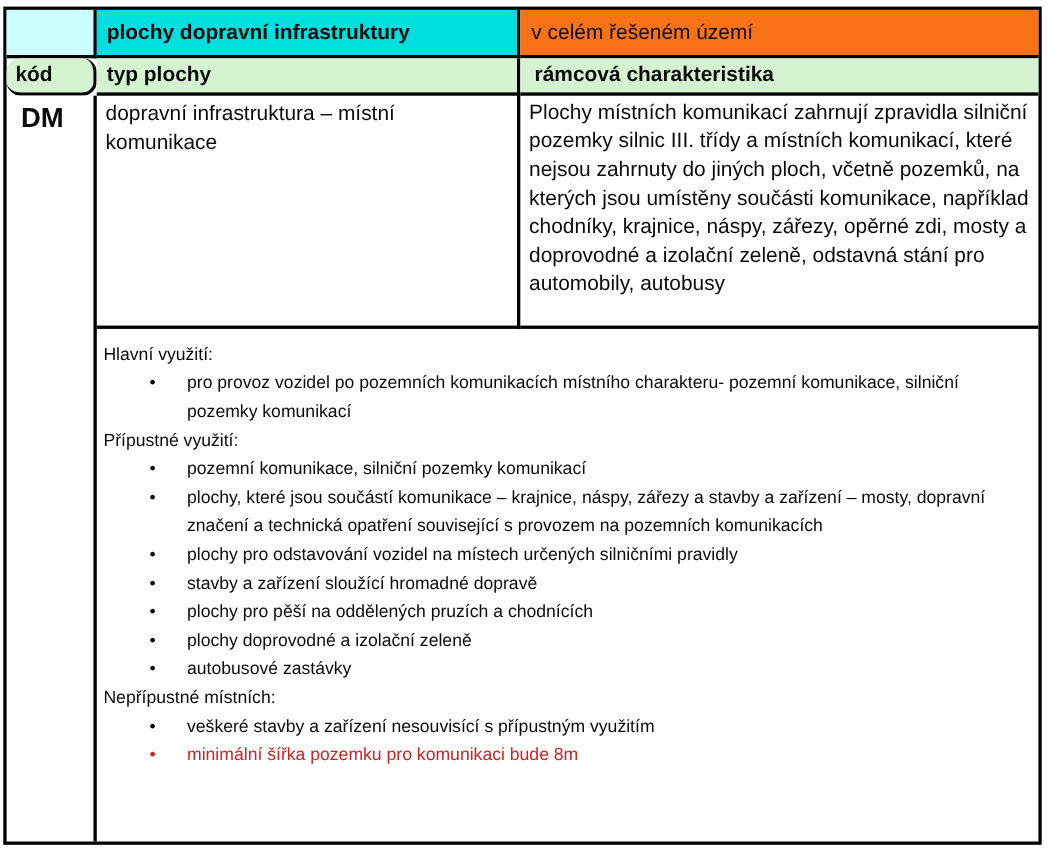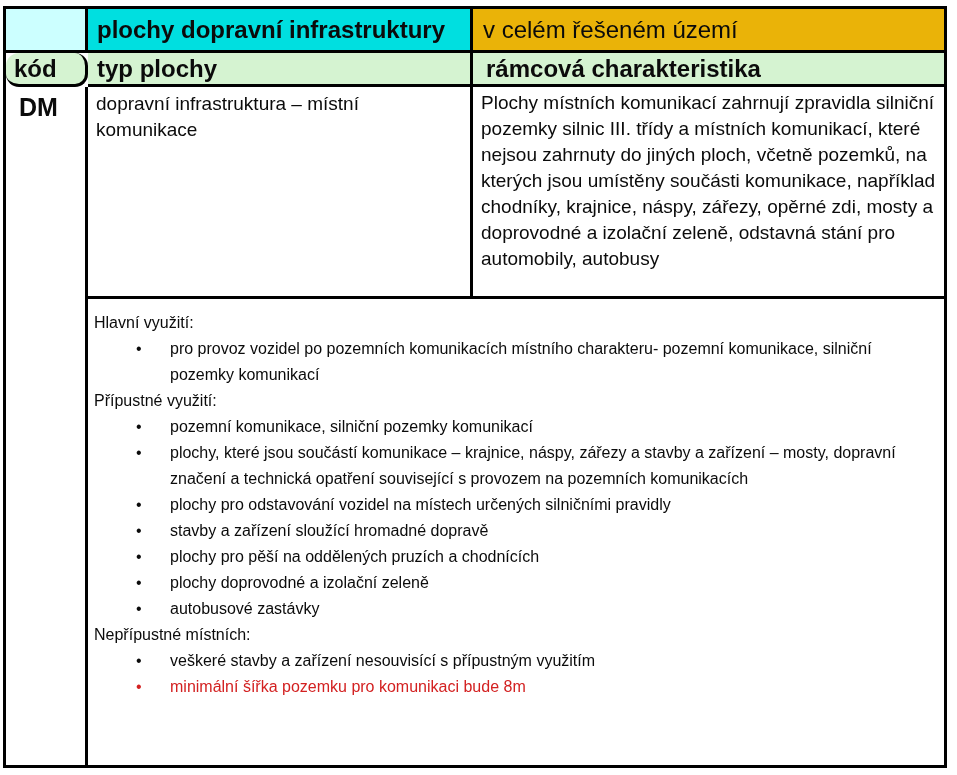--- a/index.html
+++ b/index.html
@@ -19,25 +19,25 @@
     display:grid;
     grid-template-columns:82px 385px 1fr;
     grid-template-rows:44px 34px 212px 1fr;
     background:#fff;
   }
   .cell{box-sizing:border-box;overflow:hidden;}
   .br{border-right:3px solid #000;}
   .bb{border-bottom:3px solid #000;}
 
   
-  .hcell{display:flex;align-items:center;font-size:24px;}
+  .hcell{display:flex;align-items:center;font-size:19px;}
   .bold{font-weight:bold;}
   .bg-palecyan{background:#ccffff;}
   .bg-cyan{background:#00dfe0;}
-  .bg-paleblue{background:#eab308;}
+  .bg-paleblue{background:#f97316;}
   .bg-green{background:#d5f3d1;}
 
   .c-r1c2{padding-left:9px;}
   .c-r1c3{padding-left:10px;}
   .c-r2c1{padding-left:8px;border-radius:13px;}
   .c-r2c2{padding-left:9px;}
   .c-r2c3{padding-left:13px;}
 
   
   .c-code{grid-row:3/5;grid-column:1;padding:6px 0 0 13px;font-size:25px;font-weight:bold;line-height:28px;}

